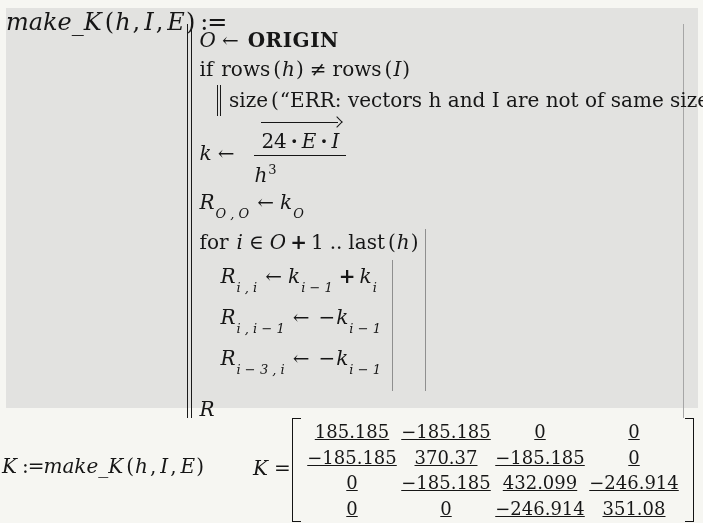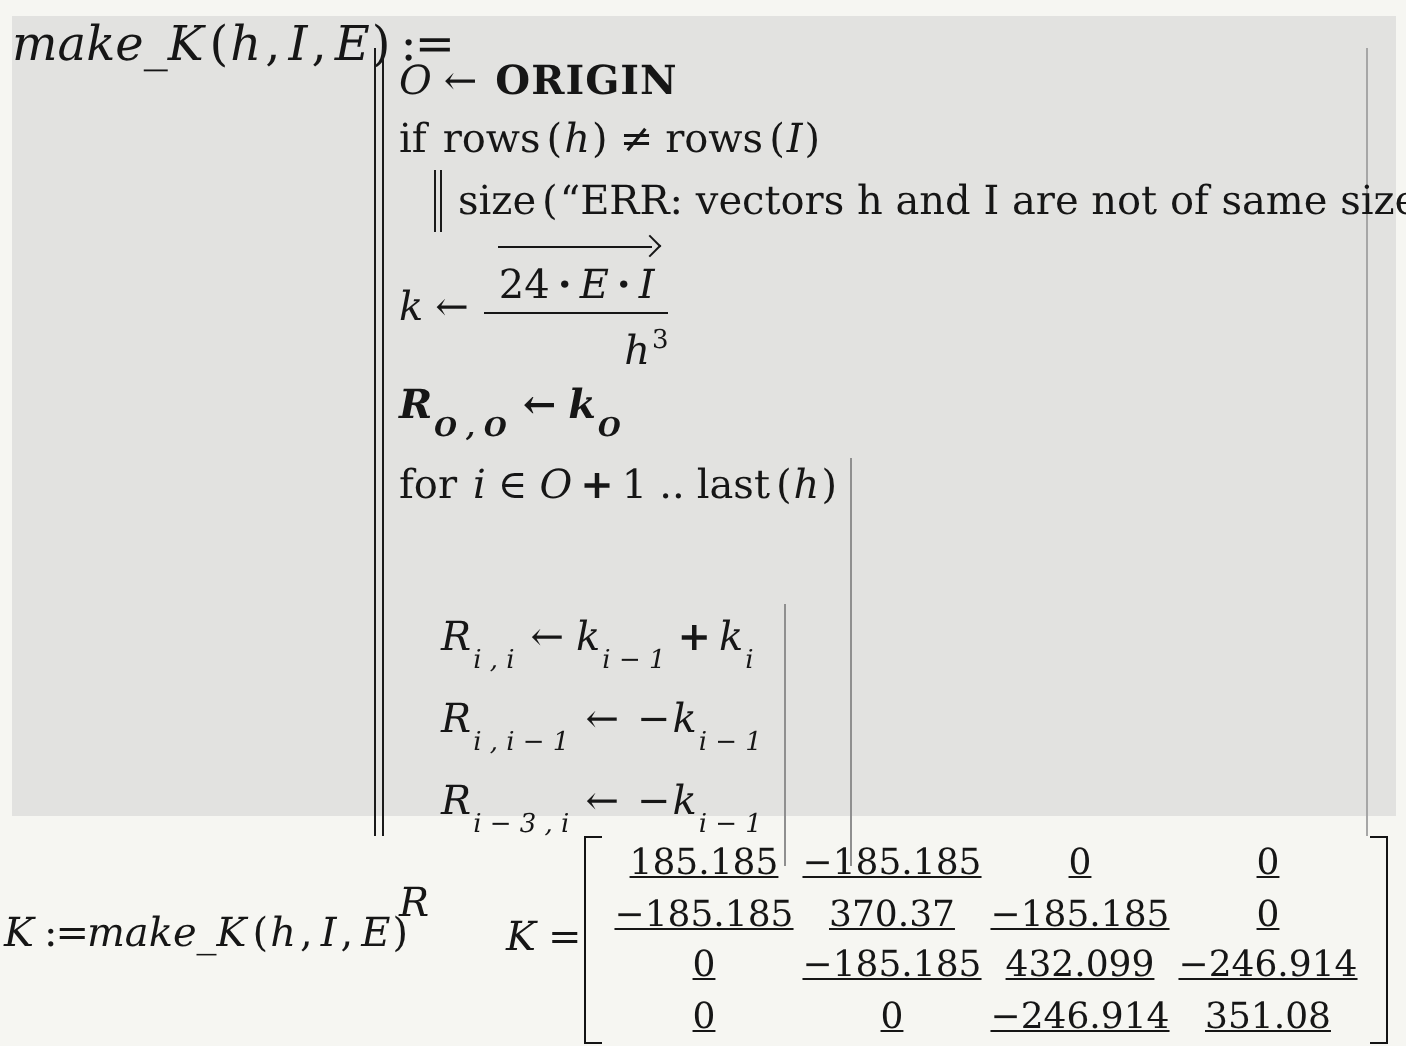--- a/index.html
+++ b/index.html
@@ -46,42 +46,42 @@
     margin-top:3px; width:auto; padding-right:6px;
     border-right:1.4px solid #8f8f8f;
     display:flex; flex-direction:column; align-items:flex-start;
   }
   #l-if { height:26px; }
   .errrow { margin-top:3px; margin-left:17px; height:31px; display:flex; align-items:stretch; }
   .errrow .dbar { margin-right:8px; }
   .errrow .pline { line-height:30px; }
 
   .kline { margin-top:5px; height:64px; display:flex; align-items:center; }
-  .frac { display:inline-flex; flex-direction:column; align-items:flex-end; margin-left:2px; }
+  .frac { display:inline-flex; flex-direction:column; align-items:flex-start; margin-left:14px; }
   .frac .num { padding:11px 7px 3px 7px; font-size:20px; line-height:22px; white-space:nowrap; }
   .frac .rule { align-self:stretch; height:0; border-top:1.7px solid #161616; }
   .frac .den { padding-top:2px; font-size:20px; line-height:24px; white-space:nowrap; }
   .vec { position:relative; display:inline-block; }
   .vec::before {
     content:""; position:absolute; left:0; right:1px; top:-8px;
     border-top:1.6px solid #161616;
   }
   .vec::after {
     content:""; position:absolute; right:-2px; top:-11.6px;
     width:7px; height:7px;
     border-top:1.6px solid #161616; border-right:1.6px solid #161616;
     transform:rotate(45deg);
   }
 
-  #l-roo { margin-top:4px; height:38px;font-weight:bold; }
+  #l-roo { margin-top:4px; height:38px; }
 
   .forblock {
     margin-top:2px; padding-right:6px;
     border-right:1.4px solid #8f8f8f;
-    display:flex; flex-direction:column; align-items:flex-start;gap:42px;
+    display:flex; flex-direction:column; align-items:flex-start;
   }
   #l-for { height:27px; }
   .bodyrow { margin-top:4px; margin-left:12px; display:flex; align-items:stretch;flex-direction:column; }
   .bodyrow .dbar + .dbar { margin-left:6px; }
   .stmts {
     margin-left:9px; padding:4px 9px 4px 0;
     border-right:1.4px solid #8f8f8f;
     display:flex; flex-direction:column; align-items:flex-start;
   }
   .stmt { height:41px; line-height:25px; }

